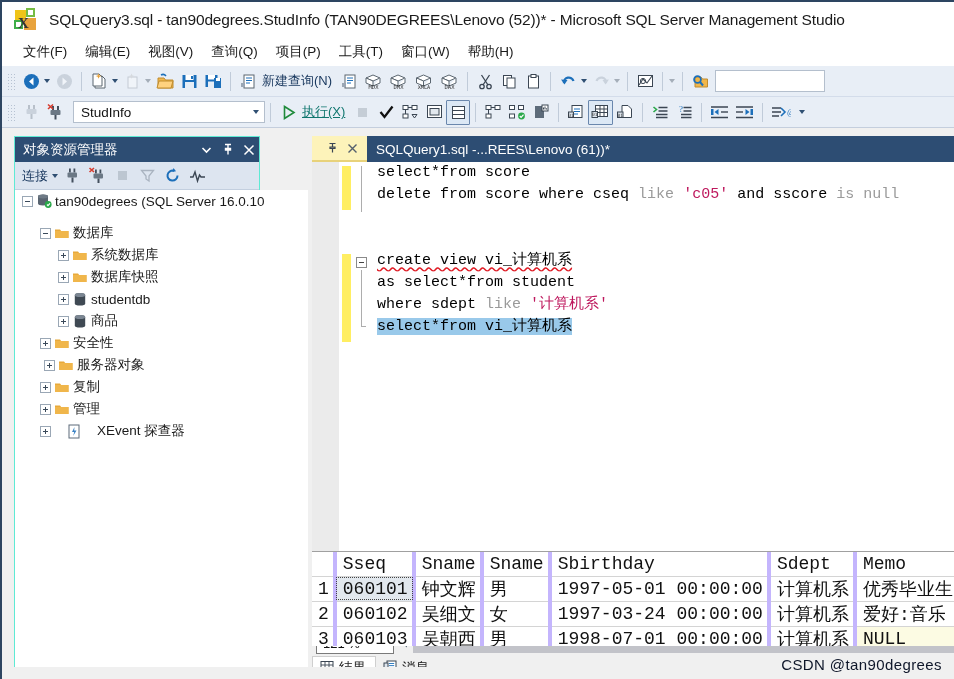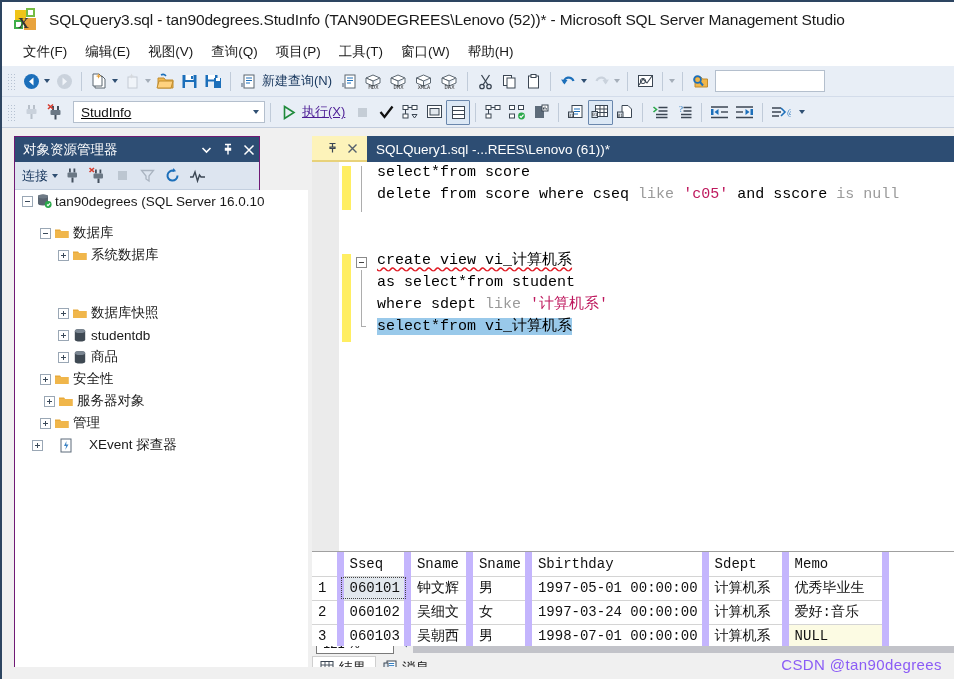--- a/index.html
+++ b/index.html
@@ -78,42 +78,42 @@
   .tbtn.boxed { border: 1px solid #6a87ad; background: #dce8f5; border-radius: 1px; }
   .tbtn svg { display: block; }
   .tbtn.dis { opacity: 0.38; }
   .caret {
     width: 0; height: 0; margin-left: 1px; margin-right: 2px;
     border-left: 3.5px solid transparent; border-right: 3.5px solid transparent;
     border-top: 4px solid #2f4f72; flex: 0 0 auto;
   }
   .caret.dis { border-top-color: #a5aeb9; }
   .tlabel { font-size: 13px; color: #17365d; padding: 0 5px 0 2px; white-space: nowrap; }
-  .tlabel.green { color: #4c1d95; text-decoration: underline; }
+  .tlabel.green { color: #0f766e; text-decoration: underline; }
 
   
   .db-combo {
     width: 192px; height: 22px; background: #ffffff;
     border: 1px solid #b4bfcd; margin-left: 6px;
-    display: flex; align-items: center; flex: 0 0 auto; text-decoration: underline;
+    display: flex; align-items: center; flex: 0 0 auto;
   }
   .db-combo .val { font-size: 13.5px; color: #111; padding-left: 7px; flex: 1 1 auto; white-space: nowrap; }
   .db-combo .arrow {
     width: 17px; display: flex; align-items: center; justify-content: center;
   }
   .search-box {
     width: 110px; height: 22px; background: #ffffff; border: 1px solid #b4bfcd;
     margin-left: 3px; flex: 0 0 auto;
   }
 
   
   .oe-outer {
     position: absolute; left: 12px; top: 134px;
     width: 246px; height: 533px;
-    background: #701a75;
+    background: #5eead4;
     padding: 1px;
   }
   .oe-header {
     height: 25px; display: flex; align-items: center;
     padding-left: 8px; background: #2d4d73;
   }
   .oe-title { font-size: 13.5px; color: #ffffff; flex: 1 1 auto; white-space: nowrap; }
   .oe-hbtn {
     width: 21px; height: 20px; display: flex; align-items: center; justify-content: center;
     cursor: default;
@@ -243,22 +243,22 @@
   
   .grid {
     position: absolute; left: 310px; top: 549px;
     width: 644px; height: 95px; background: #ffffff;
     border-top: 1px solid #a0a0a0;
     overflow: hidden;
   }
   table.rgrid { border-collapse: collapse; table-layout: fixed; }
   table.rgrid td, table.rgrid th {
     font-family: "Liberation Mono", "DejaVu Sans Mono", monospace;
-    font-size: 14px; color: #111;
-    border-right: 7px solid #c4b5fd;
+    font-size: 18px; color: #111;
+    border-right: 4px solid #c4b5fd;
     border-bottom: 1px solid #d4d4d4;
     height: 24px; padding: 0 4px 0 6px;
     text-align: left; font-weight: normal; white-space: nowrap;
     overflow: hidden;
   }
   table.rgrid th { background: #ffffff; }
   td.rownum {
     background: #ffffff; color: #111; border-right: 1px solid #d4d4d4;
     text-align: left; padding-left: 5px;
   }
@@ -266,21 +266,21 @@
   td.focused {
     background: #e2e8ee;
     outline: 1px dotted #444; outline-offset: -2px;
   }
   td.nullcell { background: #fcfbe3; }
   .cjk { font-family: "DejaVu Sans", "Liberation Sans", sans-serif; font-size: 13.5px; }
 
   
   .watermark {
     position: absolute; right: 12px; bottom: 6px;
-    font-size: 15px; color: #8b5cf6; letter-spacing: 0.4px;
+    font-size: 15px; color: #0f172a; letter-spacing: 0.4px;
     white-space: nowrap;
   }
 
   
   .left-strip {
     position: absolute; left: 0; top: 134px; width: 12px; height: 545px;
     background: #f0f0f0;
   }
   .bottom-strip {
     position: absolute; left: 0; bottom: 0; width: 954px; height: 12px;
@@ -738,21 +738,21 @@
           </div>
         <div class="ticon">
           <svg width="16" height="13" viewBox="0 0 16 13">
               <path d="M1 2.5 h5 l1.2 1.5 h7.3 v7 h-13.5 z" fill="#e8a93b"></path>
               <path d="M1 4 h13.5 v7 h-13.5 z" fill="#f0b64b"></path>
             </svg>
         </div>
         <div class="tlbl">系统数据库</div>
       </div>
 
-      <div class="tnode" style="padding-left:42px;margin-top:36px;">
+      <div class="tnode" style="padding-left:42px;">
         <div class="exp plus">
             <i></i>
           </div>
         <div class="ticon">
           <svg width="16" height="13" viewBox="0 0 16 13">
               <path d="M1 2.5 h5 l1.2 1.5 h7.3 v7 h-13.5 z" fill="#e8a93b"></path>
               <path d="M1 4 h13.5 v7 h-13.5 z" fill="#f0b64b"></path>
             </svg>
         </div>
         <div class="tlbl">数据库快照</div>
@@ -805,35 +805,47 @@
           </div>
         <div class="ticon">
           <svg width="16" height="13" viewBox="0 0 16 13">
               <path d="M1 2.5 h5 l1.2 1.5 h7.3 v7 h-13.5 z" fill="#e8a93b"></path>
               <path d="M1 4 h13.5 v7 h-13.5 z" fill="#f0b64b"></path>
             </svg>
         </div>
         <div class="tlbl">服务器对象</div>
       </div>
 
-
       <div class="tnode" style="padding-left:24px;">
         <div class="exp plus">
             <i></i>
           </div>
         <div class="ticon">
           <svg width="16" height="13" viewBox="0 0 16 13">
               <path d="M1 2.5 h5 l1.2 1.5 h7.3 v7 h-13.5 z" fill="#e8a93b"></path>
               <path d="M1 4 h13.5 v7 h-13.5 z" fill="#f0b64b"></path>
             </svg>
         </div>
+        <div class="tlbl">复制</div>
+      </div>
+
+      <div class="tnode" style="padding-left:24px;">
+        <div class="exp plus">
+            <i></i>
+          </div>
+        <div class="ticon">
+          <svg width="16" height="13" viewBox="0 0 16 13">
+              <path d="M1 2.5 h5 l1.2 1.5 h7.3 v7 h-13.5 z" fill="#e8a93b"></path>
+              <path d="M1 4 h13.5 v7 h-13.5 z" fill="#f0b64b"></path>
+            </svg>
+        </div>
         <div class="tlbl">管理</div>
       </div>
 
-      <div class="tnode" style="padding-left:16px;gap:12px;">
+      <div class="tnode" style="padding-left:24px;gap:12px;">
         <div class="exp plus">
             <i></i>
           </div>
         <div class="ticon">
           <svg width="14" height="15" viewBox="0 0 14 15">
             <rect x="2" y="1" width="10" height="13" fill="#fff" stroke="#5d6b7a"></rect>
             <path d="M7.5 3 L5 8 h2.2 l-1 4 l3.3-5.5 h-2.3 z" fill="#3b82c4"></path>
           </svg>
         </div>
         <div class="tlbl">XEvent 探查器</div>

